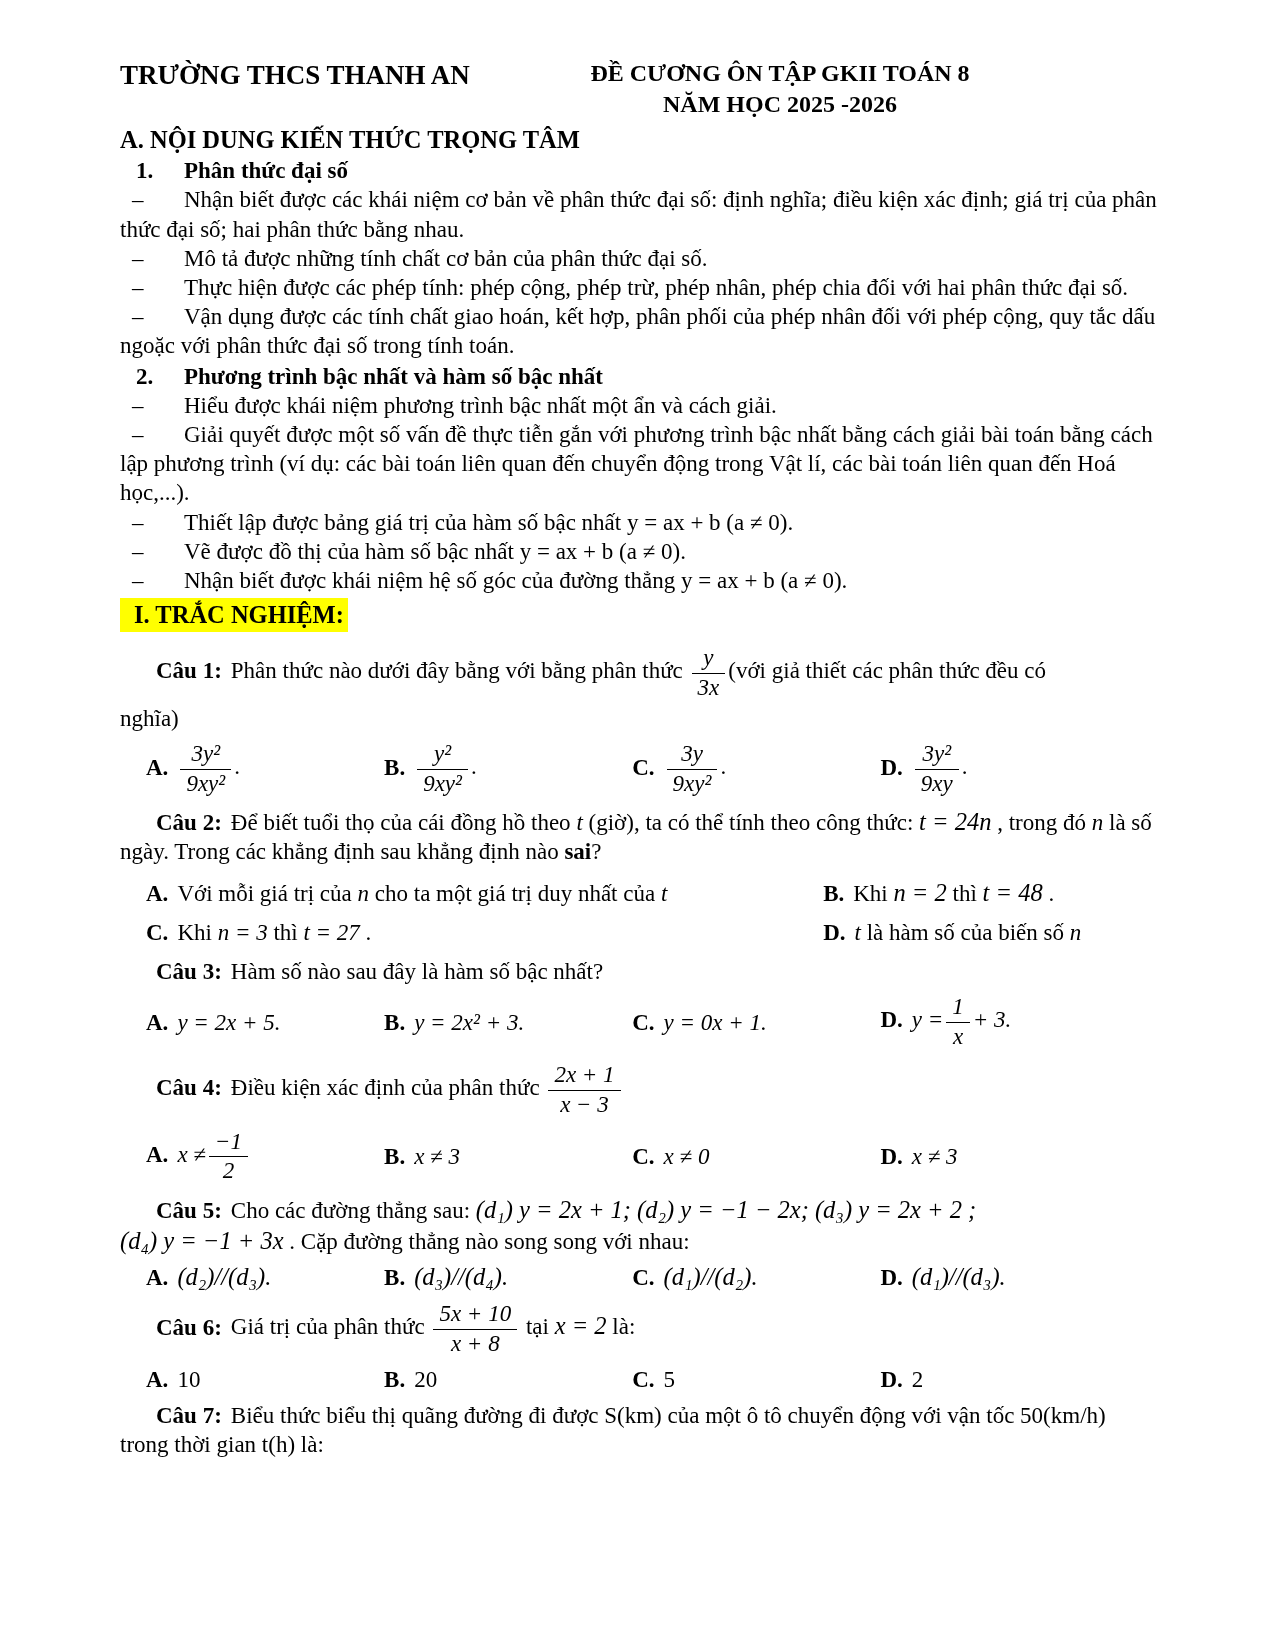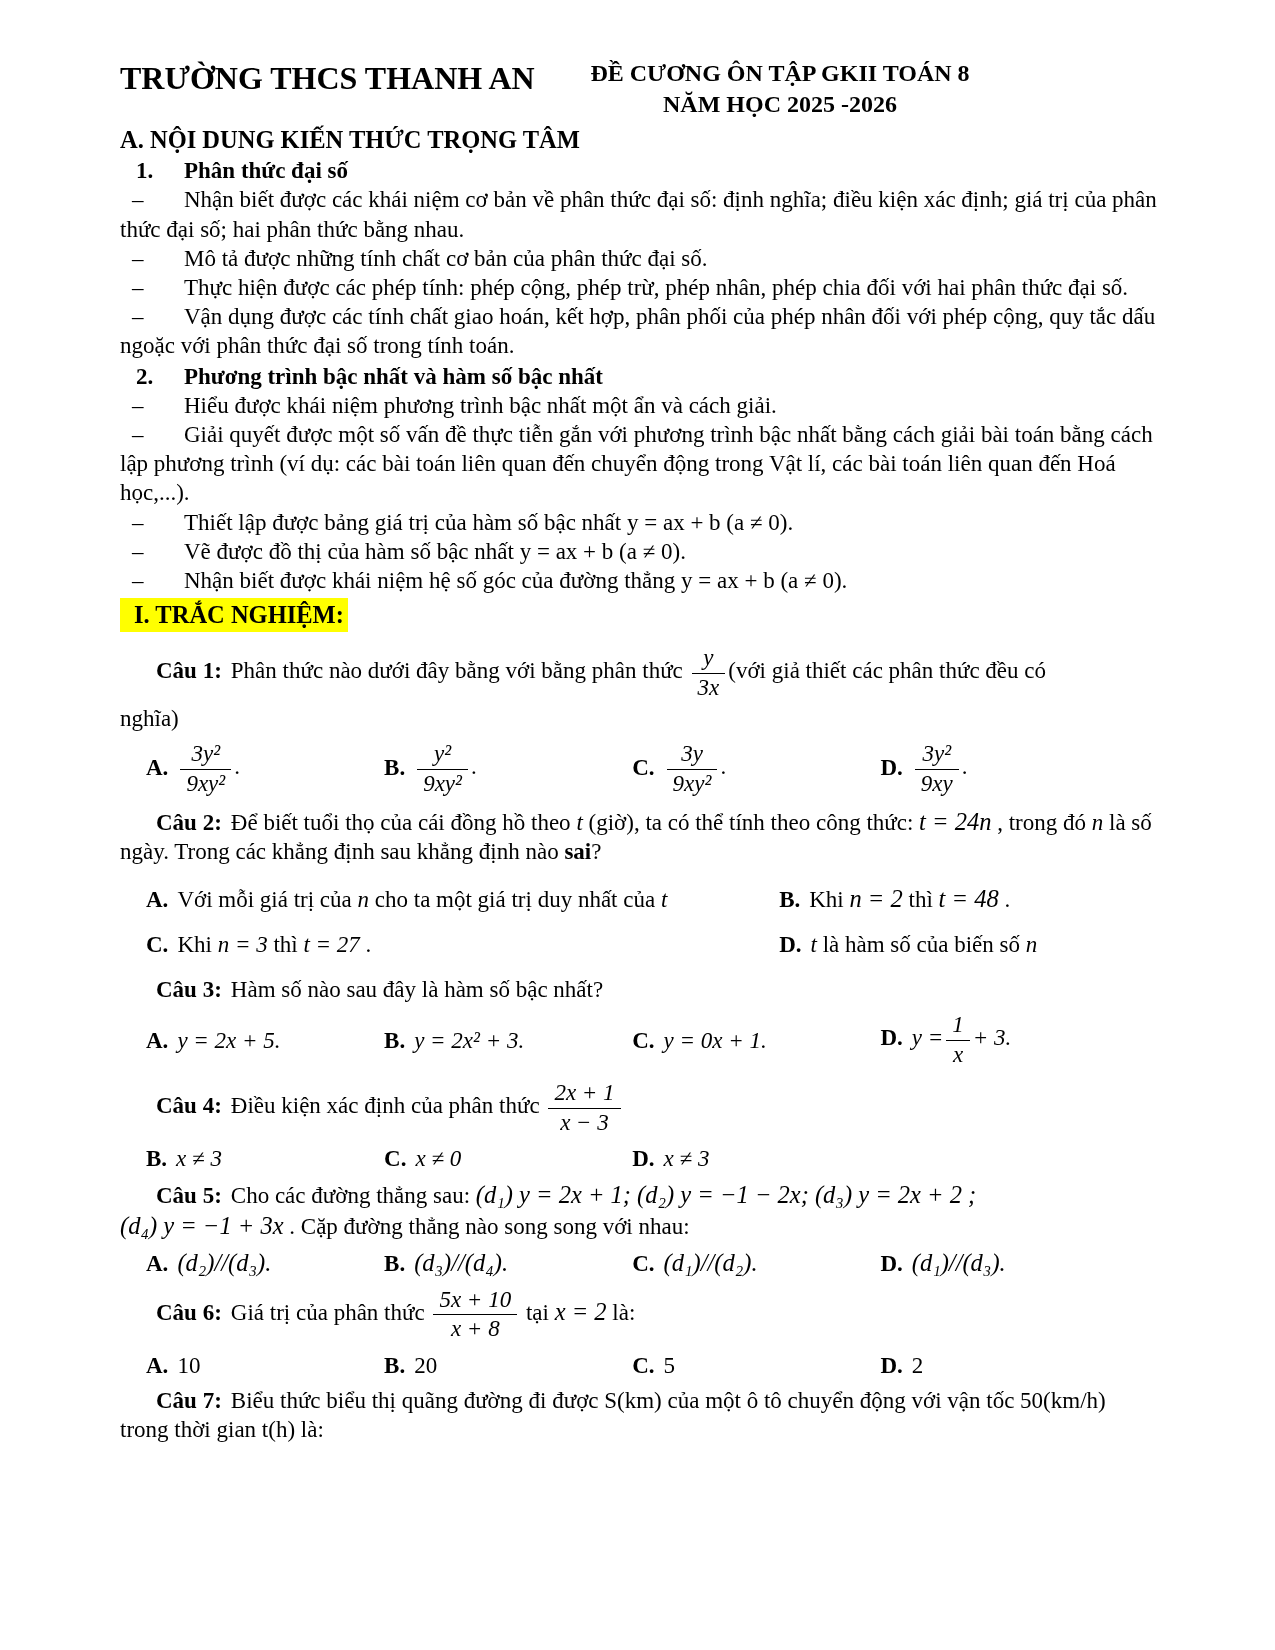--- a/index.html
+++ b/index.html
@@ -4,33 +4,33 @@
 <style>
   * { margin:0; padding:0; box-sizing:border-box; }
   html,body { background:#ffffff; }
   .page {
     width:1275px; height:1650px; background:#ffffff; overflow:hidden;
     padding:58px 116px 20px 120px;
     font-family:"Liberation Serif","DejaVu Serif",serif;
     font-size:23px; line-height:1.27; color:#000;
   }
   .hdr { position:relative; height:64px; }
-  .school { position:absolute; left:0; top:0; font-weight:bold; font-size:32px;text-align:right; }
+  .school { position:absolute; left:0; top:0; font-weight:bold; font-size:27px;text-align:right; }
   .hdr-right { margin-left:285px; width:750px; text-align:center; font-weight:bold; font-size:24px; line-height:1.3; }
   .sec-heading { font-weight:bold; font-size:24.5px; margin-top:2px; }
   .topic { font-weight:bold; margin-top:1px; }
   .t-num { display:inline-block; width:64px; padding-left:16px; }
   .bullet { margin:0; }
   .dash { display:inline-block; width:64px; padding-left:12px; }
   .hl-row { margin:3px 0 10px; }
   .hl { background:#ffff00; display:inline-block; font-weight:bold; font-size:24.5px; padding:1px 4px 2px 14px; }
   .q { margin-top:6px; }
   .q-label { font-weight:bold; margin-right:9px;margin-left:36px; }
   .opts4 { display:grid; grid-template-columns:23.5% 24.5% 24.5% 27.5%; padding-left:26px; margin:5px 0 2px; align-items:center; }
-  .opts2 { display:grid; grid-template-columns:62.5% 37.5%; padding-left:26px; margin:16px 0; align-items:baseline; }
+  .opts2 { display:grid; grid-template-columns:62.5% 37.5%; padding-left:26px; margin:10px 0; align-items:baseline;gap:44px; }
   .opt-letter { font-weight:bold; margin-right:9px; }
   .frac { display:inline-block; vertical-align:middle; text-align:center; font-style:italic; margin:3px 3px; line-height:1.15; }
   .frac .num { display:block; padding:0 6px 1px; }
   .frac .den { display:block; border-top:1.6px solid #000; padding:1px 6px 0; }
   .mi { font-style:italic; }
   .meq { font-style:italic; font-size:24.5px; }
   .bw { font-weight:bold; }
   .cont { margin:0; }
 </style>
 </head>
@@ -89,20 +89,21 @@
   <div class="opts4">
     <span><span class="opt-letter">A.</span><i class="mi">y = 2x + 5.</i></span>
     <span><span class="opt-letter">B.</span><i class="mi">y = 2x² + 3.</i></span>
     <span><span class="opt-letter">C.</span><i class="mi">y = 0x + 1.</i></span>
     <span><span class="opt-letter">D.</span><i class="mi">y =</i><span class="frac"><span class="num">1</span><span class="den">x</span></span><i class="mi">+ 3.</i></span>
   </div>
 
   <p class="q"><span class="q-label">Câu 4:</span><span>Điều kiện xác định của phân thức</span>
     <span class="frac"><span class="num">2x + 1</span><span class="den">x − 3</span></span></p>
   <div class="opts4">
+    <span><span class="opt-letter">A.</span><i class="mi">x ≠</i><span class="frac"><span class="num">−1</span><span class="den">2</span></span></span>
     <span><span class="opt-letter">B.</span><i class="mi">x ≠ 3</i></span>
     <span><span class="opt-letter">C.</span><i class="mi">x ≠ 0</i></span>
     <span><span class="opt-letter">D.</span><i class="mi">x ≠ 3</i></span>
   </div>
 
   <p class="q"><span class="q-label">Câu 5:</span><span>Cho các đường thẳng sau: </span><i class="meq">(d₁) y = 2x + 1;  (d₂) y = −1 − 2x;  (d₃) y = 2x + 2 ;</i></p>
   <p class="cont"><i class="meq">(d₄) y = −1 + 3x</i><span> . Cặp đường thẳng nào song song với nhau:</span></p>
   <div class="opts4">
     <span><span class="opt-letter">A.</span><i class="meq">(d₂)//(d₃).</i></span>
     <span><span class="opt-letter">B.</span><i class="meq">(d₃)//(d₄).</i></span>

